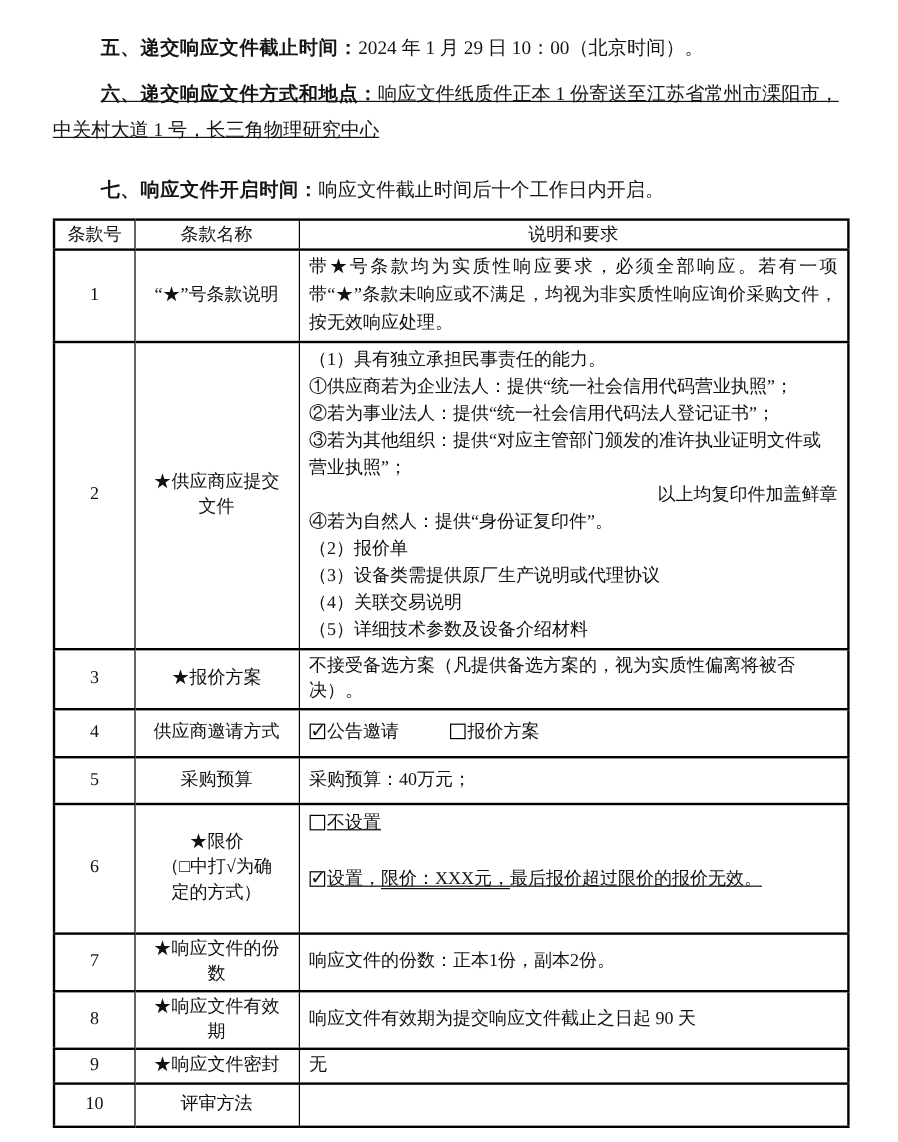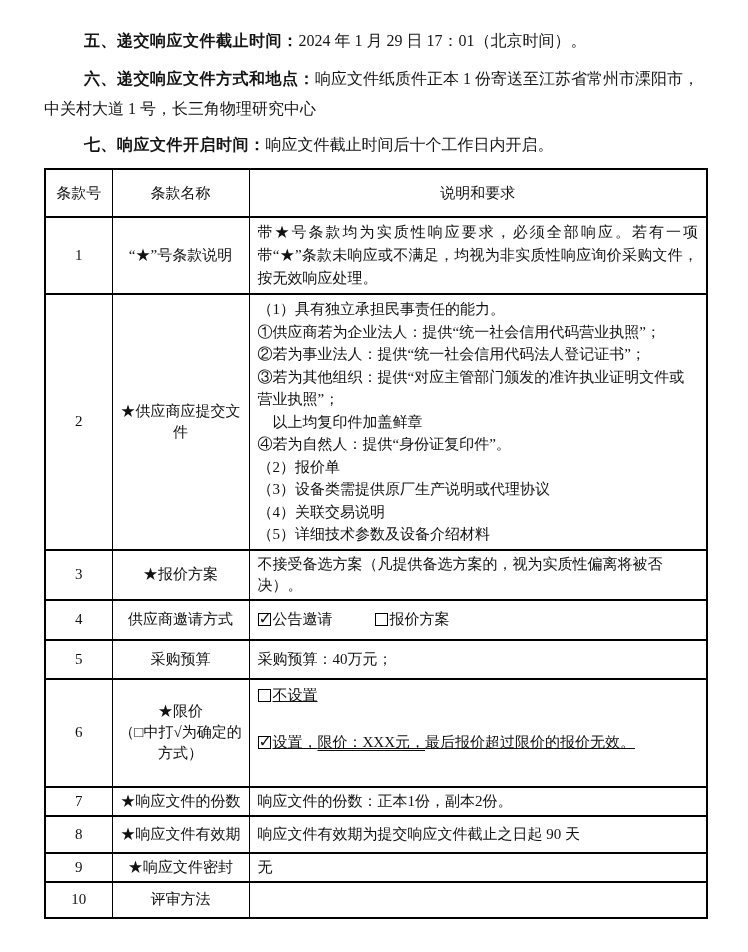--- a/index.html
+++ b/index.html
@@ -14,21 +14,21 @@
   .page {
     padding: 26px 42px 0 44px;
   }
   .para {
     font-size: 16px;
     line-height: 30px;
     text-indent: 40px;
     margin-bottom: 8px;
     color: #151515;
   }
-  .para.tight { margin-bottom: 6px; }
+  .para.tight { margin-bottom: 20px; text-decoration: underline; }
   .head-label {
     font-family: "Liberation Sans", "DejaVu Sans", sans-serif;
     font-weight: 700;
     letter-spacing: 0.5px;
   }
   .contact-line {
     font-size: 16px;
     line-height: 26px;
     margin: 2px 0 10px 0;
     padding-left: 40px;
@@ -49,39 +49,39 @@
     border-bottom: 2px solid #000;
     font-weight: normal;
     font-size: 15px;
     vertical-align: middle;
     overflow: hidden;
   }
   col.c1 { width: 67px; }
   col.c2 { width: 137px; }
   col.c3 { width: 458px; }
   .cell-no   { text-align: center; }
-  .cell-name { text-align: center; padding: 2px 5px; line-height: 21px; }
+  .cell-name { text-align: center; padding: 2px 15px; line-height: 21px; }
   .cell-desc { text-align: left; padding: 3px 8px; line-height: 21px; }
   .cell-desc.justify { text-align: justify; line-height: 23px; }
   .cell-head { text-align: center; }
 
-  .hh  { height: 48px; }
+  .hh  { height: 25px; }
   .h1  { height: 46px; }
   .h2  { height: 228px; }
   .h3  { height: 38px; }
   .h4  { height: 40px; }
   .h5  { height: 39px; }
   .h6  { height: 108px; }
   .h7  { height: 27px; }
   .h8  { height: 37px; }
   .h9  { height: 27px; }
   .h10 { height: 36px; }
 
   .ln { line-height: 22.5px; }
-  .ln.indent { padding-left: 15px; }
+  .ln.indent { padding-left: 15px; text-align: right; }
 
   .cb {
     display: inline-block;
     width: 13px; height: 13px;
     border: 1.5px solid #000;
     position: relative;
     vertical-align: -2px;
     margin-right: 2px;
   }
   .cb.checked::after {
@@ -96,21 +96,21 @@
   .opt-gap { display: inline-block; width: 42px; }
   .u { text-decoration: underline; text-underline-offset: 3px; }
   .limit-line2 { margin-top: 26px; }
   .limit-line1 { margin-top: 2px; }
 </style>
 </head>
 <body>
 
 <div class="page">
 
-  <p class="para"><span class="head-label">五、递交响应文件截止时间：</span><span>2024 年 1 月 29 日 17：01（北京时间）。</span></p>
+  <p class="para"><span class="head-label">五、递交响应文件截止时间：</span><span>2024 年 1 月 29 日 10：00（北京时间）。</span></p>
 
   <p class="para tight"><span class="head-label">六、递交响应文件方式和地点：</span><span>响应文件纸质件正本 1 份寄送至江苏省常州市溧阳市，中关村大道 1 号，长三角物理研究中心</span></p>
 
 
   <p class="para"><span class="head-label">七、响应文件开启时间：</span><span>响应文件截止时间后十个工作日内开启。</span></p>
 
 
   <table class="req">
     <colgroup>
         <col class="c1">

